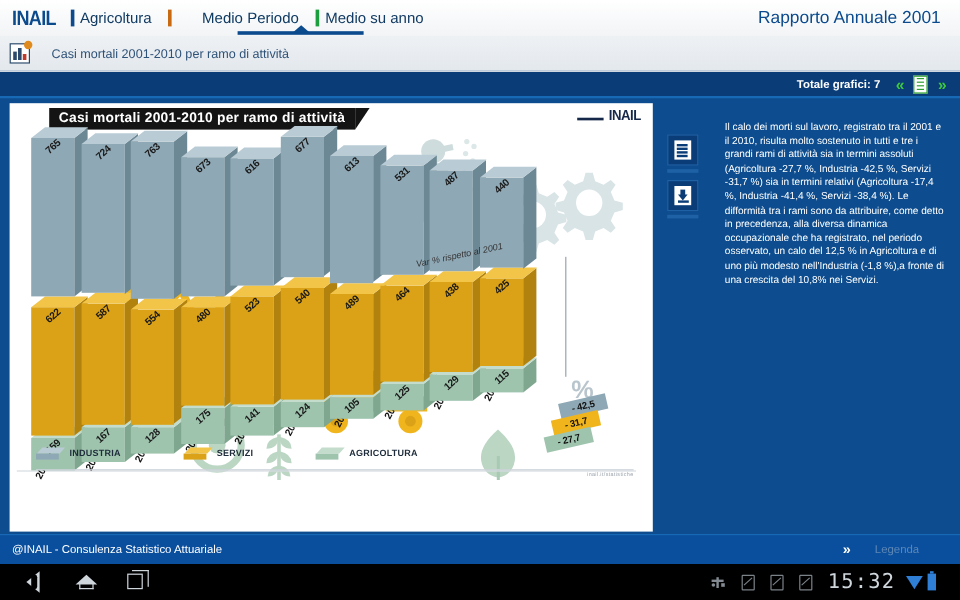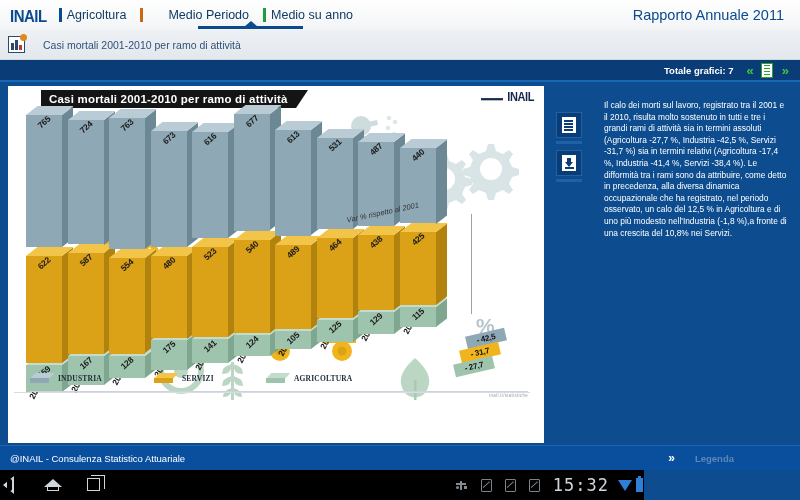--- a/index.html
+++ b/index.html
@@ -141,21 +141,21 @@
   .pctbox {
     position: absolute; width: 40px; height: 13px; font-size: 8px; font-weight: bold;
     color: #111; text-align: center; line-height: 13px;
     transform: rotate(-13deg); letter-spacing: -0.2px;
   }
 
   
   .legend {
     position: absolute; left: 22px; top: 287px; width: 500px; display: flex; align-items: center;
   }
-  .leg-item { display: flex; align-items: center; margin-right: 52px; font-family: Liberation Serif, serif; }
+  .leg-item { display: flex; margin-right: 52px; }
   .leg-sw { width: 22px; height: 10px; position: relative; margin-right: 6px; }
   .leg-sw .t { position:absolute; left:3px; top:0; width:19px; height:5px; transform: skewX(-42deg); }
   .leg-sw .f { position:absolute; left:0; top:5px; width:19px; height:5px; }
   .leg-lbl { font-size: 7.5px; font-weight: bold; color: #1d2b3a; letter-spacing: 0.2px; }
   .leg-rule { position: absolute; left: 22px; top: 305px; width: 498px; height: 1px; background: #ccd3da; }
   .leg-credit { position: absolute; right: 16px; top: 307px; font-size: 4.5px; color: #9aa3ab; letter-spacing:0.3px; }
 
   
   .sidebtns { position: absolute; left: 556px; top: 28px; width: 30px; }
   .sidebtn {
@@ -182,26 +182,26 @@
   }
 
   
   .footer {
     position: absolute; left: 0; top: 445px; width: 800px; height: 25px;
     background: #0a4f9e; border-top: 1px solid #1769b5;
     display: flex; align-items: center; padding: 0 10px;
   }
   .foot-left { font-size: 9.5px; color: #ffffff; }
   .foot-chev { margin-left: auto; color: #ffffff; font-size: 12px; font-weight: bold; letter-spacing:-2px; margin-right: 22px; }
-  .foot-legend { font-size: 9.5px; color: #5d87b5; margin-right: 56px; font-weight: bold; }
+  .foot-legend { font-size: 9.5px; color: #5d87b5; margin-right: 24px; }
 
   
   .andbar {
-    position: absolute; left: 0; top: 470px; width: 644px; height: 30px;
-    background: #000; display: flex; align-items: center; padding: 0 1px;
+    position: absolute; left: 0; top: 470px; width: 800px; height: 30px;
+    background: #000; display: flex; align-items: center; padding: 0 20px;
   }
   .and-btn { width: 22px; height: 18px; margin-right: 20px; position: relative; }
   .and-back { width:0;height:0;border-top:9px solid transparent;border-bottom:9px solid transparent;
               border-right:11px solid #cfd6dc; position:absolute; left:2px; top:0; }
   .and-back::after{content:"";position:absolute;left:4px;top:-6px;width:5px;height:12px;background:#000;border-radius:2px;}
   .and-home { position:absolute; left:1px; top:3px; width:18px; height:12px; }
   .and-home .roof{position:absolute;left:0;top:0;width:0;height:0;
     border-left:9px solid transparent;border-right:9px solid transparent;border-bottom:8px solid #cfd6dc;}
   .and-home .body{position:absolute;left:3px;top:7px;width:12px;height:5px;border:1.6px solid #cfd6dc;border-top:none;}
   .and-recent{position:absolute;left:2px;top:2px;width:13px;height:13px;border:1.6px solid #cfd6dc;}
@@ -236,21 +236,21 @@
     </div>
     <div class="navitem active">
       <span class="navbar-tick"></span>
       <span class="lbl">Medio Periodo</span>
     </div>
     <div class="navitem third">
       <span class="navbar-tick"></span>
       <span class="lbl">Medio su anno</span>
     </div>
 
-    <div class="report-title">Rapporto Annuale 2011</div>
+    <div class="report-title">Rapporto Annuale 2001</div>
   </div>
   <div class="active-underline"></div>
   <div class="active-caret"></div>
 
   <div class="crumbbar">
     <div class="crumb-icon">
       <span class="sheet"></span>
         <span class="b1"></span>
         <span class="b2"></span>
         <span class="b3"></span>

